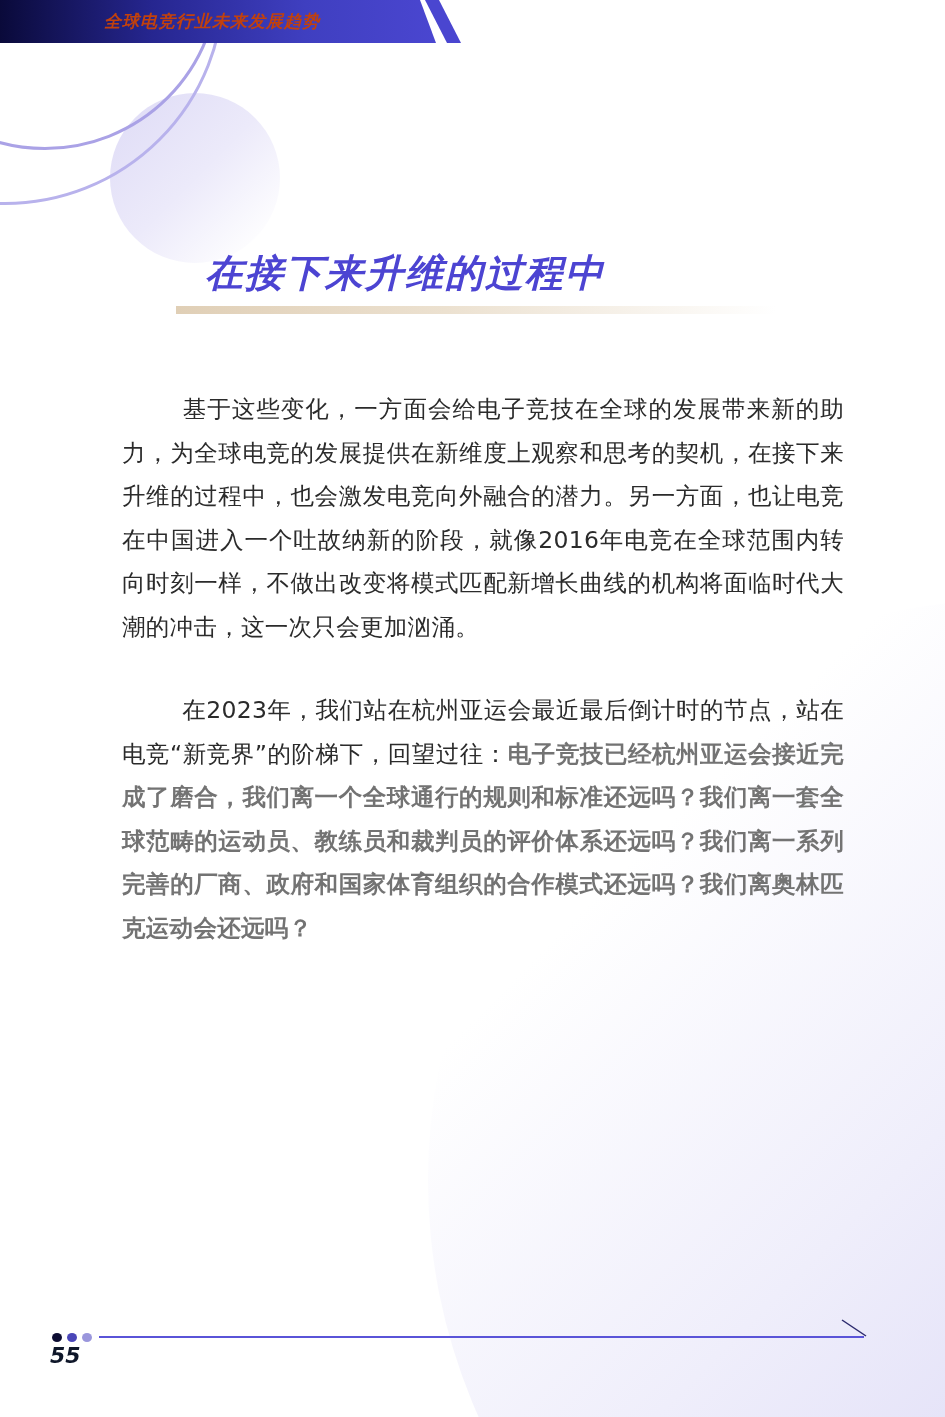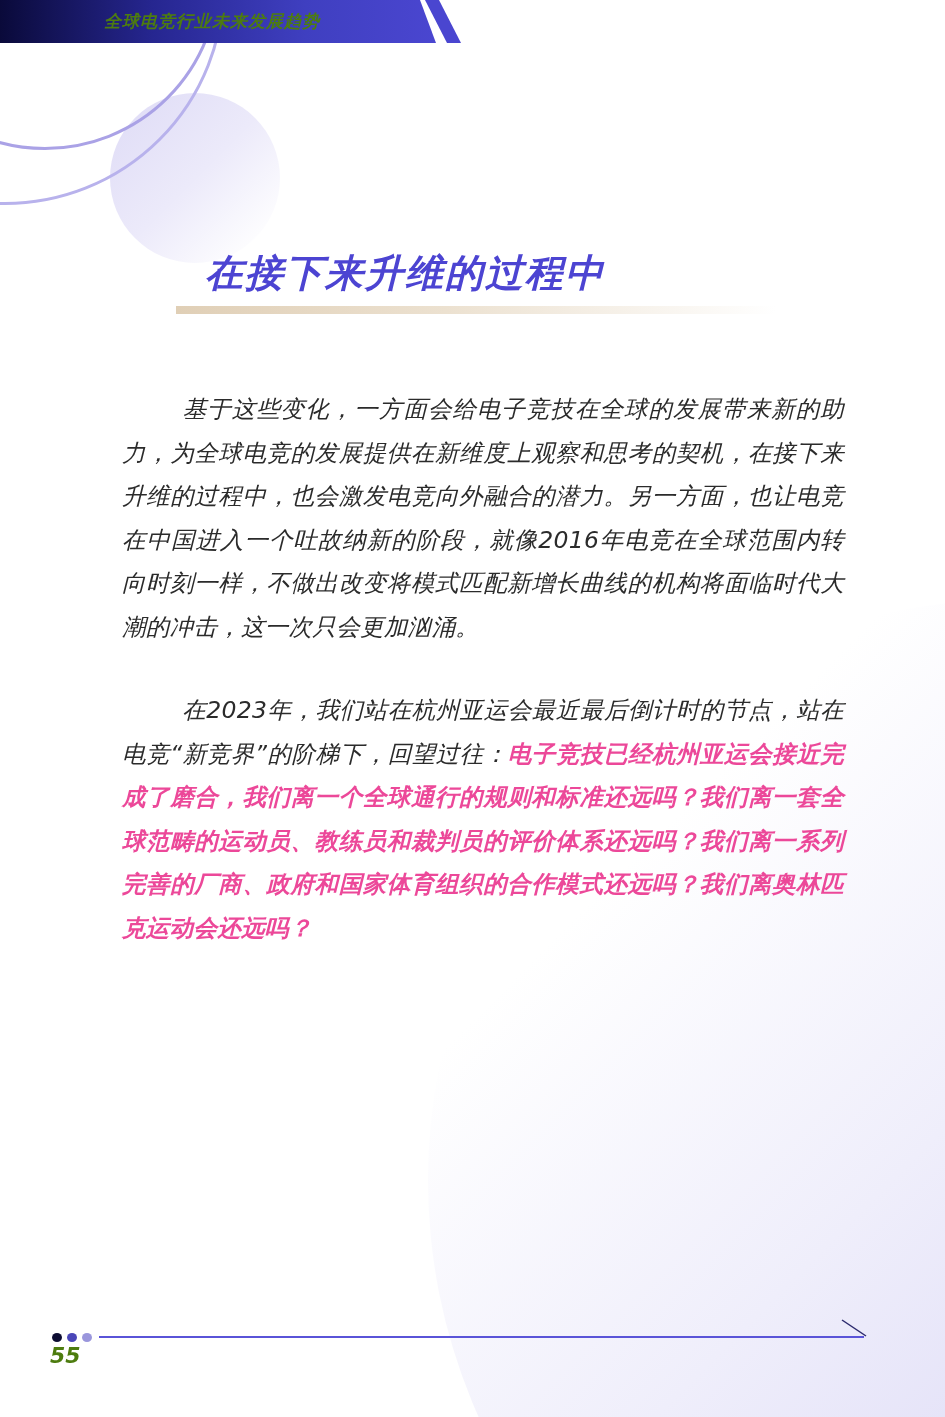--- a/index.html
+++ b/index.html
@@ -31,53 +31,53 @@
     background: linear-gradient(90deg, #0a0a3a 0%, #262690 35%, #3f3fc0 70%, #4a46d0 100%);
     clip-path: polygon(0 0, 420px 0, 436px 43px, 0 43px);
   }
   .header-slash {
     position: absolute; left: 425px; top: 0; width: 36px; height: 43px;
     background: #4a46d0;
     clip-path: polygon(0 0, 14px 0, 36px 43px, 22px 43px);
   }
   .header-title {
     position: absolute; left: 104px; top: 10px;
-    color: #4d7c0f; font-size: 17px; font-weight: bold; letter-spacing: 1px;
+    color: #c2410c; font-size: 17px; font-weight: bold; letter-spacing: 1px;
     font-style: italic;
   }
   .section-title {
     position: absolute; left: 205px; top: 248px;
     color: #4c44d2; font-size: 38px; font-weight: bold; font-style: italic;
     letter-spacing: 2px;
   }
   .title-underline {
     position: absolute; left: 176px; top: 306px; width: 600px; height: 8px;
     background: linear-gradient(90deg, #e0cfb6 0%, #ece1d0 45%, rgba(255,255,255,0) 100%);
   }
   .para {
     position: absolute; left: 122px; width: 722px;
     font-size: 23.5px; line-height: 43.5px; color: #2b2b2b;
-    font-style: italic; text-align: justify; letter-spacing: 0.3px;
+    text-align: justify; letter-spacing: 0.3px;
   }
   .para .indent { display: inline-block; width: 60px; }
-  .para b { color: #ec4899; font-weight: bold; }
+  .para b { color: #737373; font-weight: bold; }
   .p1 { top: 388px; }
   .p2 { top: 689px; }
   .footer-dots { position: absolute; left: 52px; top: 1333px; display: flex; gap: 5px; }
   .dot { width: 10px; height: 9px; border-radius: 50%; }
   .footer-line {
     position: absolute; left: 99px; top: 1336px; width: 765px; height: 2px;
     background: #5a54d8;
   }
   .footer-arrow {
     position: absolute; left: 840px; top: 1318px; width: 28px; height: 20px;
   }
   .page-number {
     position: absolute; left: 50px; top: 1343px;
-    color: #4d7c0f; font-size: 22px; font-weight: bold; font-style: italic;
+    color: #0f172a; font-size: 22px; font-weight: bold; font-style: italic;
   }
 </style>
 </head>
 <body>
 
 <div class="big-circle"></div>
 <div class="small-blob"></div>
 <div class="ring-outer"></div>
 <div class="ring-inner"></div>
 

